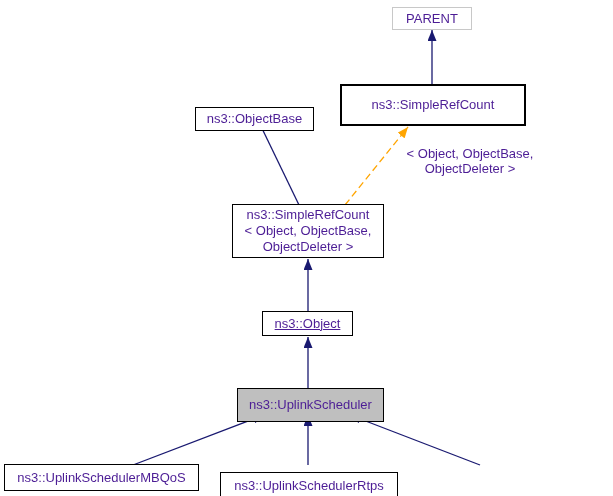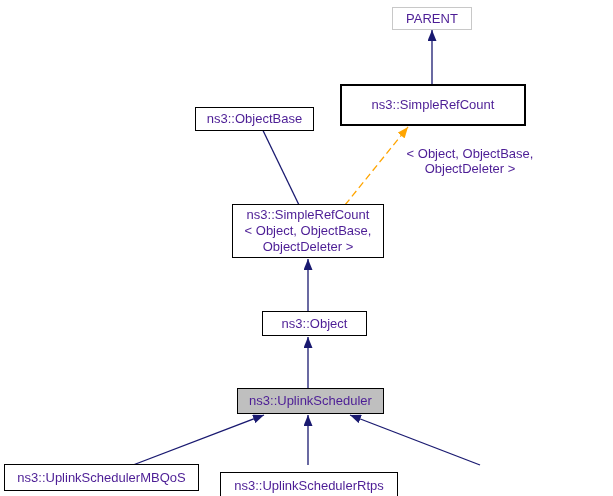--- a/index.html
+++ b/index.html
@@ -86,25 +86,25 @@
     <span>&lt; Object, ObjectBase,</span>
     <span>ObjectDeleter &gt;</span>
   </div>
 
   <div class="node" style="left:232px; top:204px; width:152px; height:54px;">
     <span>ns3::SimpleRefCount</span>
     <span>&lt; Object, ObjectBase,</span>
     <span>ObjectDeleter &gt;</span>
   </div>
 
-  <div class="node" style="left:262px; top:311px; width:105px; height:25px;">
+  <div class="node" style="left:262px; top:311px; width:91px; height:25px;text-decoration:underline;">
     <span>ns3::Object</span>
   </div>
 
-  <div class="node selected" style="left:237px; top:388px; width:147px; height:26px;">
+  <div class="node selected" style="left:237px; top:388px; width:147px; height:34px;">
     <span>ns3::UplinkScheduler</span>
   </div>
 
   <div class="node" style="left:4px; top:464px; width:195px; height:27px;">
     <span>ns3::UplinkSchedulerMBQoS</span>
   </div>
 
   <div class="node" style="left:220px; top:472px; width:178px; height:27px;">
     <span>ns3::UplinkSchedulerRtps</span>
   </div>

